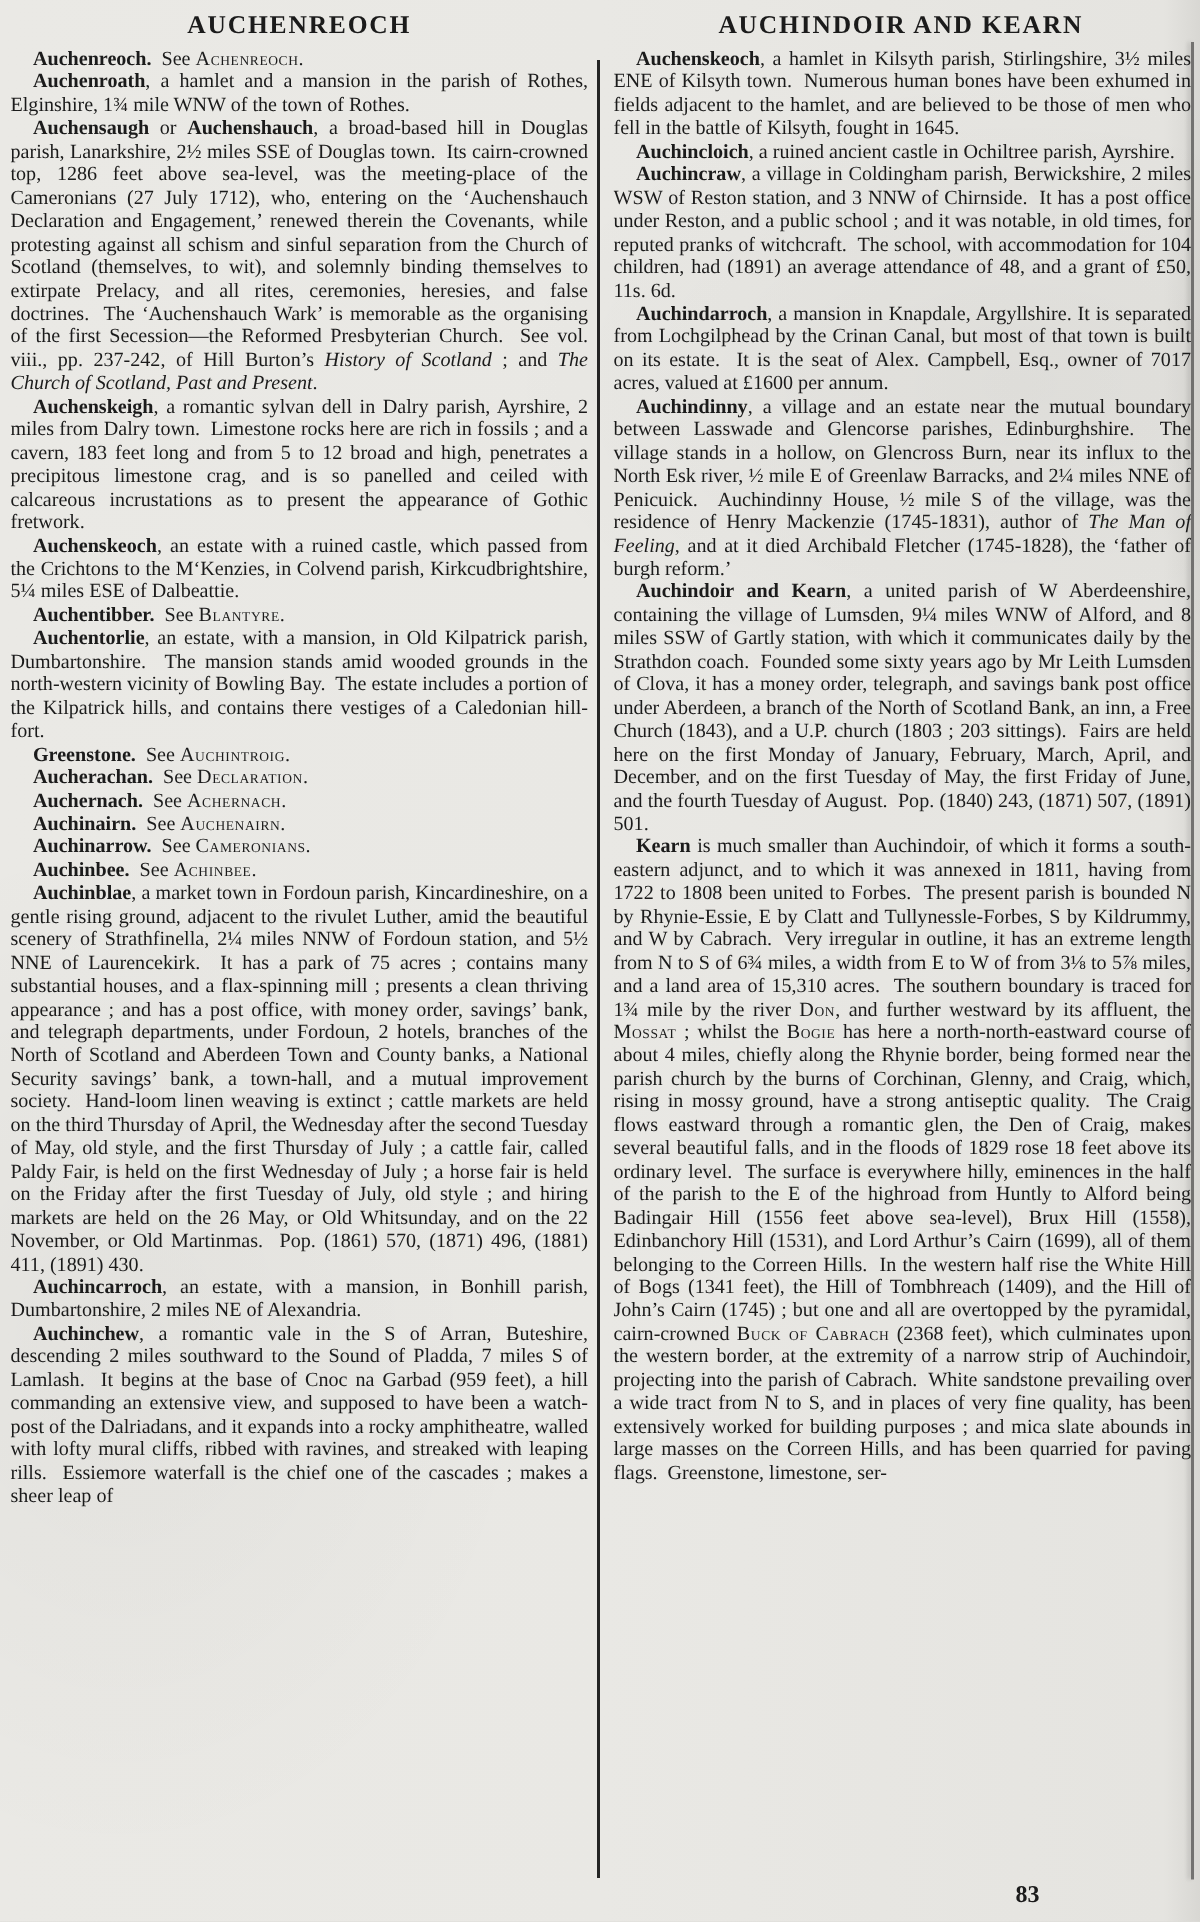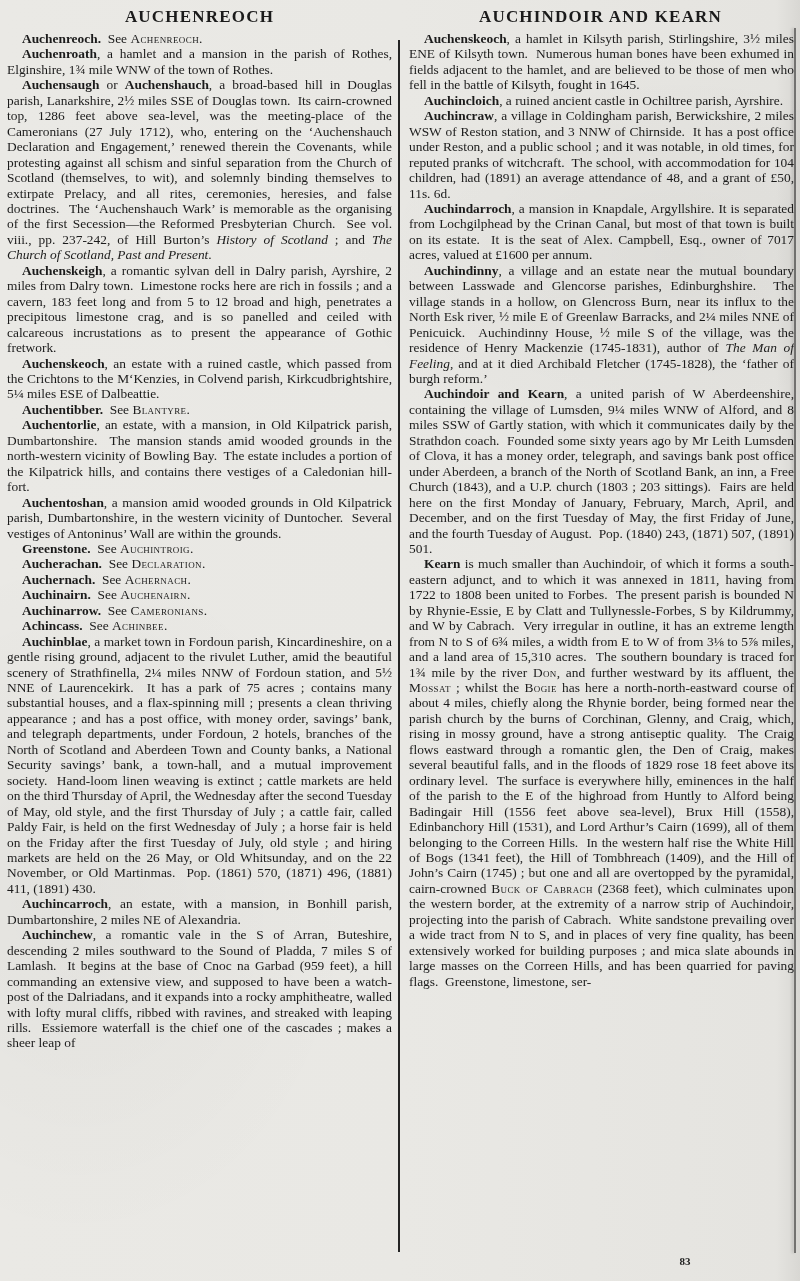--- a/index.html
+++ b/index.html
@@ -48,46 +48,45 @@
   .col.left  { left: 7px; }
   .col.right { left: 409px; }
   .entry { margin: 0; text-indent: 15px; }
   .entry.no-indent { text-indent: 0; }
   .bold { font-weight: bold; }
   .italic { font-style: italic; }
   .smallcaps { font-variant: small-caps; letter-spacing: 0.4px; }
   .page-number {
     position: absolute; left: 660px; top: 1255px;
     width: 50px; text-align: center;
-    font-weight: bold; font-size: 11px;
+    font-weight: bold; font-size: 16px;
   }
 </style>
 </head>
 <body>
 
 <div class="page">
   <div class="running-head left">AUCHENREOCH</div>
   <div class="running-head right">AUCHINDOIR AND KEARN</div>
   <div class="col-divider"></div>
   <div class="page-edge"></div>
   <div class="col left">
       <p class="entry"><span class="bold">Auchenreoch.</span><span>&nbsp; See </span><span class="smallcaps">Achenreoch</span><span>.</span></p>
       <p class="entry"><span class="bold">Auchenroath</span><span>, a hamlet and a mansion in the parish of Rothes, Elginshire, 1¾ mile WNW of the town of Rothes.</span></p>
       <p class="entry"><span class="bold">Auchensaugh</span><span> or </span><span class="bold">Auchenshauch</span><span>, a broad-based hill in Douglas parish, Lanarkshire, 2½ miles SSE of Douglas town.&nbsp; Its cairn-crowned top, 1286 feet above sea-level, was the meeting-place of the Cameronians (27 July 1712), who, entering on the ‘Auchenshauch Declaration and Engagement,’ renewed therein the Covenants, while protesting against all schism and sinful separation from the Church of Scotland (themselves, to wit), and solemnly binding themselves to extirpate Prelacy, and all rites, ceremonies, heresies, and false doctrines.&nbsp; The ‘Auchenshauch Wark’ is memorable as the organising of the first Secession—the Reformed Presbyterian Church.&nbsp; See vol. viii., pp. 237-242, of Hill Burton’s </span><span class="italic">History of Scotland</span><span> ; and </span><span class="italic">The Church of Scotland, Past and Present</span><span>.</span></p>
       <p class="entry"><span class="bold">Auchenskeigh</span><span>, a romantic sylvan dell in Dalry parish, Ayrshire, 2 miles from Dalry town.&nbsp; Limestone rocks here are rich in fossils ; and a cavern, 183 feet long and from 5 to 12 broad and high, penetrates a precipitous limestone crag, and is so panelled and ceiled with calcareous incrustations as to present the appearance of Gothic fretwork.</span></p>
       <p class="entry"><span class="bold">Auchenskeoch</span><span>, an estate with a ruined castle, which passed from the Crichtons to the M‘Kenzies, in Colvend parish, Kirkcudbrightshire, 5¼ miles ESE of Dalbeattie.</span></p>
       <p class="entry"><span class="bold">Auchentibber.</span><span>&nbsp; See </span><span class="smallcaps">Blantyre</span><span>.</span></p>
       <p class="entry"><span class="bold">Auchentorlie</span><span>, an estate, with a mansion, in Old Kilpatrick parish, Dumbartonshire.&nbsp; The mansion stands amid wooded grounds in the north-western vicinity of Bowling Bay.&nbsp; The estate includes a portion of the Kilpatrick hills, and contains there vestiges of a Caledonian hill-fort.</span></p>
-      <p class="entry"><span class="bold">Auchentoshan</span><span>, a mansion amid wooded grounds in Old Kilpatrick parish, Dumbartonshire, in the western vicinity of Duntocher.&nbsp; Several vestiges of Antoninus’ Wall are within the grounds.</span></p>
       <p class="entry"><span class="bold">Greenstone.</span><span>&nbsp; See </span><span class="smallcaps">Auchintroig</span><span>.</span></p>
       <p class="entry"><span class="bold">Aucherachan.</span><span>&nbsp; See </span><span class="smallcaps">Declaration</span><span>.</span></p>
       <p class="entry"><span class="bold">Auchernach.</span><span>&nbsp; See </span><span class="smallcaps">Achernach</span><span>.</span></p>
       <p class="entry"><span class="bold">Auchinairn.</span><span>&nbsp; See </span><span class="smallcaps">Auchenairn</span><span>.</span></p>
       <p class="entry"><span class="bold">Auchinarrow.</span><span>&nbsp; See </span><span class="smallcaps">Cameronians</span><span>.</span></p>
-      <p class="entry"><span class="bold">Achincass.</span><span>&nbsp; See </span><span class="smallcaps">Achinbee</span><span>.</span></p>
+      <p class="entry"><span class="bold">Auchinbee.</span><span>&nbsp; See </span><span class="smallcaps">Achinbee</span><span>.</span></p>
       <p class="entry"><span class="bold">Auchinblae</span><span>, a market town in Fordoun parish, Kincardineshire, on a gentle rising ground, adjacent to the rivulet Luther, amid the beautiful scenery of Strathfinella, 2¼ miles NNW of Fordoun station, and 5½ NNE of Laurencekirk.&nbsp; It has a park of 75 acres ; contains many substantial houses, and a flax-spinning mill ; presents a clean thriving appearance ; and has a post office, with money order, savings’ bank, and telegraph departments, under Fordoun, 2 hotels, branches of the North of Scotland and Aberdeen Town and County banks, a National Security savings’ bank, a town-hall, and a mutual improvement society.&nbsp; Hand-loom linen weaving is extinct ; cattle markets are held on the third Thursday of April, the Wednesday after the second Tuesday of May, old style, and the first Thursday of July ; a cattle fair, called Paldy Fair, is held on the first Wednesday of July ; a horse fair is held on the Friday after the first Tuesday of July, old style ; and hiring markets are held on the 26 May, or Old Whitsunday, and on the 22 November, or Old Martinmas.&nbsp; Pop. (1861) 570, (1871) 496, (1881) 411, (1891) 430.</span></p>
       <p class="entry"><span class="bold">Auchincarroch</span><span>, an estate, with a mansion, in Bonhill parish, Dumbartonshire, 2 miles NE of Alexandria.</span></p>
       <p class="entry"><span class="bold">Auchinchew</span><span>, a romantic vale in the S of Arran, Buteshire, descending 2 miles southward to the Sound of Pladda, 7 miles S of Lamlash.&nbsp; It begins at the base of Cnoc na Garbad (959 feet), a hill commanding an extensive view, and supposed to have been a watch-post of the Dalriadans, and it expands into a rocky amphitheatre, walled with lofty mural cliffs, ribbed with ravines, and streaked with leaping rills.&nbsp; Essiemore waterfall is the chief one of the cascades ; makes a sheer leap of</span></p>
     </div>
   <div class="col right">
       <p class="entry"><span class="bold">Auchenskeoch</span><span>, a hamlet in Kilsyth parish, Stirlingshire, 3½ miles ENE of Kilsyth town.&nbsp; Numerous human bones have been exhumed in fields adjacent to the hamlet, and are believed to be those of men who fell in the battle of Kilsyth, fought in 1645.</span></p>
       <p class="entry"><span class="bold">Auchincloich</span><span>, a ruined ancient castle in Ochiltree parish, Ayrshire.</span></p>
       <p class="entry"><span class="bold">Auchincraw</span><span>, a village in Coldingham parish, Berwickshire, 2 miles WSW of Reston station, and 3 NNW of Chirnside.&nbsp; It has a post office under Reston, and a public school ; and it was notable, in old times, for reputed pranks of witchcraft.&nbsp; The school, with accommodation for 104 children, had (1891) an average attendance of 48, and a grant of £50, 11s. 6d.</span></p>
       <p class="entry"><span class="bold">Auchindarroch</span><span>, a mansion in Knapdale, Argyllshire. It is separated from Lochgilphead by the Crinan Canal, but most of that town is built on its estate.&nbsp; It is the seat of Alex. Campbell, Esq., owner of 7017 acres, valued at £1600 per annum.</span></p>
       <p class="entry"><span class="bold">Auchindinny</span><span>, a village and an estate near the mutual boundary between Lasswade and Glencorse parishes, Edinburghshire.&nbsp; The village stands in a hollow, on Glencross Burn, near its influx to the North Esk river, ½ mile E of Greenlaw Barracks, and 2¼ miles NNE of Penicuick.&nbsp; Auchindinny House, ½ mile S of the village, was the residence of Henry Mackenzie (1745-1831), author of </span><span class="italic">The Man of Feeling</span><span>, and at it died Archibald Fletcher (1745-1828), the ‘father of burgh reform.’</span></p>

